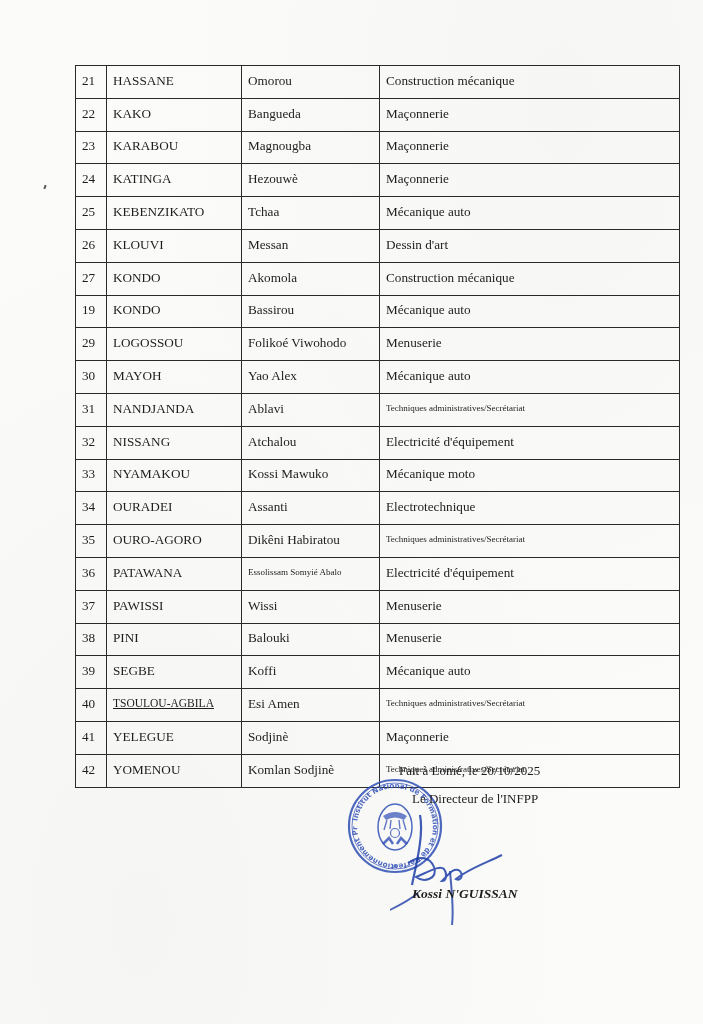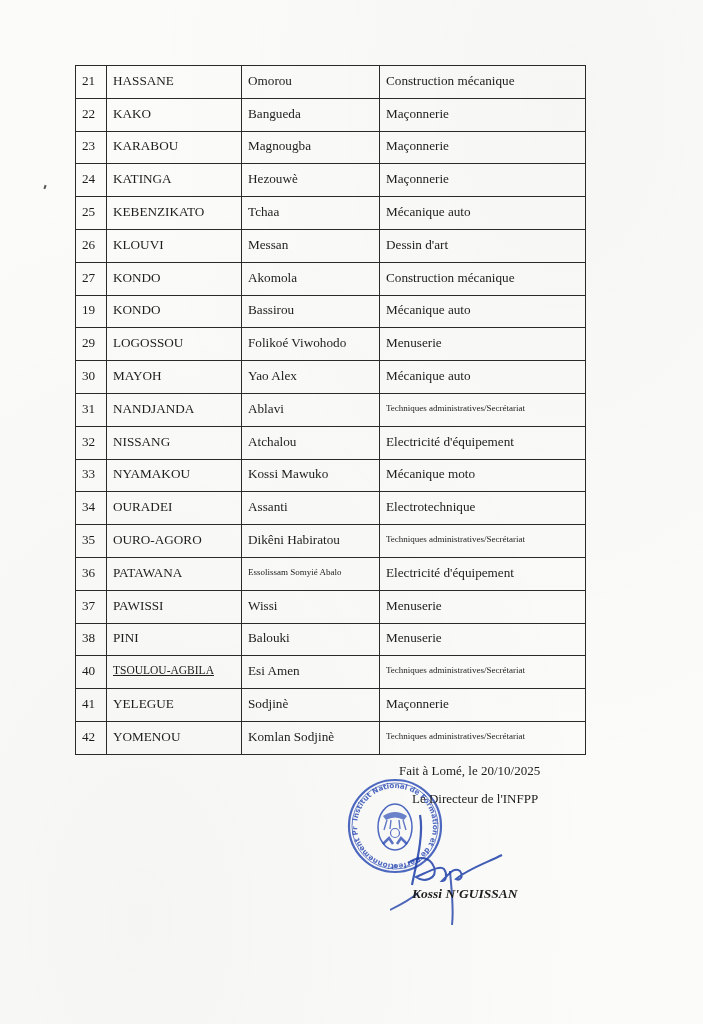--- a/index.html
+++ b/index.html
@@ -8,21 +8,21 @@
       font-family:"Liberation Serif","DejaVu Serif",serif; color:#1d1d1d;
     }
     .page-shade {
       position:absolute; inset:0;
       background:
         radial-gradient(ellipse at 20% 90%, rgba(0,0,0,0.025), transparent 60%),
         radial-gradient(ellipse at 80% 10%, rgba(0,0,0,0.02), transparent 55%);
       pointer-events:none;
     }
     table.roster {
-      position:absolute; left:75px; top:65px; width:511px;
+      position:absolute; left:75px; top:65px; width:605px;
       border-collapse:collapse; table-layout:fixed;
     }
     table.roster td {
       border:1.5px solid #2a2a2a; height:28.8px; padding:0 0 3px 6px;
       font-size:13.2px; vertical-align:middle; white-space:nowrap; overflow:hidden;
       line-height:1;
     }
     td.num { width:24px; padding-left:5px; font-size:12.5px; }
     td.nom { width:128px; }
     td.prenom { width:131px; }
@@ -144,20 +144,26 @@
         <td class="num">37</td>
         <td class="nom">PAWISSI</td>
         <td class="prenom">Wissi</td>
         <td class="filiere">Menuserie</td>
       </tr>
       <tr>
         <td class="num">38</td>
         <td class="nom">PINI</td>
         <td class="prenom">Balouki</td>
         <td class="filiere">Menuserie</td>
+      </tr>
+      <tr>
+        <td class="num">39</td>
+        <td class="nom">SEGBE</td>
+        <td class="prenom">Koffi</td>
+        <td class="filiere">Mécanique auto</td>
       </tr>
       <tr>
         <td class="num">40</td>
         <td class="nom medium">TSOULOU-AGBILA</td>
         <td class="prenom">Esi Amen</td>
         <td class="filiere small">Techniques administratives/Secrétariat</td>
       </tr>
       <tr>
         <td class="num">41</td>
         <td class="nom">YELEGUE</td>

